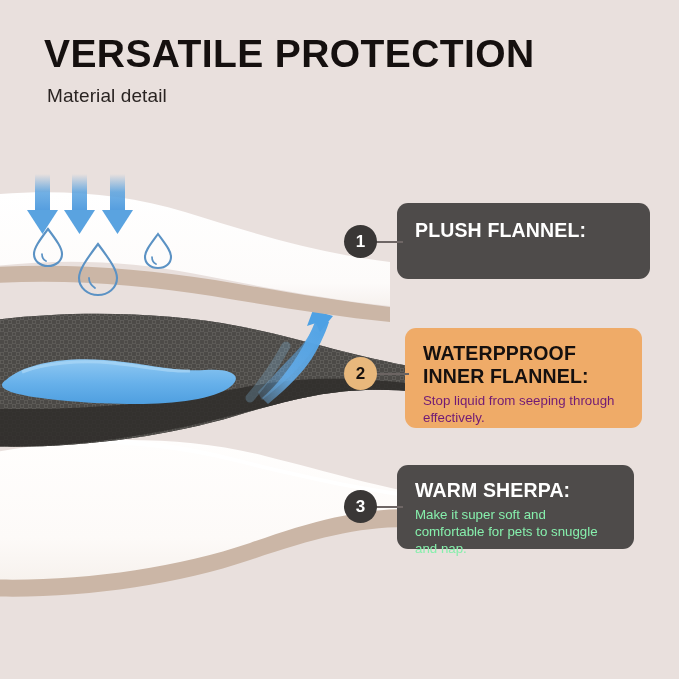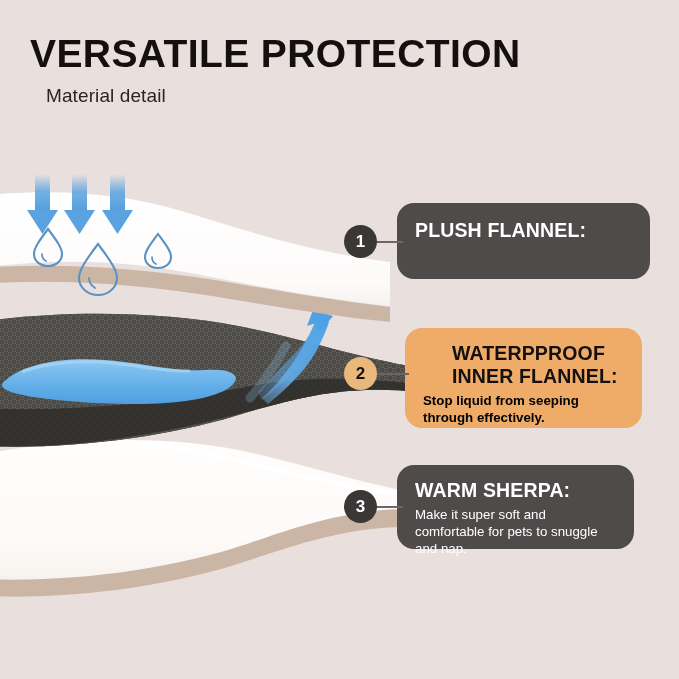--- a/index.html
+++ b/index.html
@@ -18,55 +18,55 @@
   #infographic {
     position: absolute;
     inset: 0;
     width: 679px;
     height: 679px;
   }
 
   
   .header {
     position: absolute;
-    left: 30px;
+    left: 44px;
     top: 34px;
     z-index: 40;
   }
   .title {
     font-size: 39px;
     font-weight: bold;
     letter-spacing: 0.4px;
     color: #15100f;
     line-height: 1.05;
     margin: 0;
     white-space: nowrap;
   }
   .subtitle {
     font-size: 19px;
     font-weight: normal;
     color: #2a2422;
-    margin: 10px 0 0 16px;
+    margin: 10px 0 0 3px;
     letter-spacing: 0.1px;
   }
 
   
   .artwork {
     position: absolute;
     left: 0;
     top: 0;
     width: 679px;
     height: 679px;
     z-index: 10;
   }
 
   
   .callout {
     position: absolute;
-    border-radius: 17px;
+    border-radius: 11px;
     box-sizing: border-box;
     z-index: 30;
     padding: 16px 18px 14px 18px;
   }
   .callout-dark { background: #4e4b4a; }
   .callout-orange { background: #efab68; }
 
   .callout-title {
     font-size: 19.5px;
     font-weight: bold;
@@ -74,23 +74,23 @@
     line-height: 1.18;
     margin: 0;
   }
   .callout-body {
     font-size: 13.3px;
     font-weight: normal;
     line-height: 1.26;
     margin: 5px 0 0 0;
   }
   .callout-dark .callout-title { color: #ffffff; }
-  .callout-dark .callout-body { color: #ffffff; }
-  .callout-orange .callout-title { color: #15100f; margin-left: 29px; }
-  .callout-orange .callout-body { color: #000000; font-weight: bold; }
+  .callout-dark .callout-body { color: #86efac; }
+  .callout-orange .callout-title { color: #15100f; }
+  .callout-orange .callout-body { color: #701a75; }
 
   #callout-1 { left: 397px; top: 203px; width: 253px; height: 76px; }
   #callout-2 { left: 405px; top: 328px; width: 237px; height: 100px; padding-top: 14px; }
   #callout-3 { left: 397px; top: 465px; width: 237px; height: 84px; padding-top: 14px; }
 
   
   .badge {
     position: absolute;
     width: 33px;
     height: 33px;

